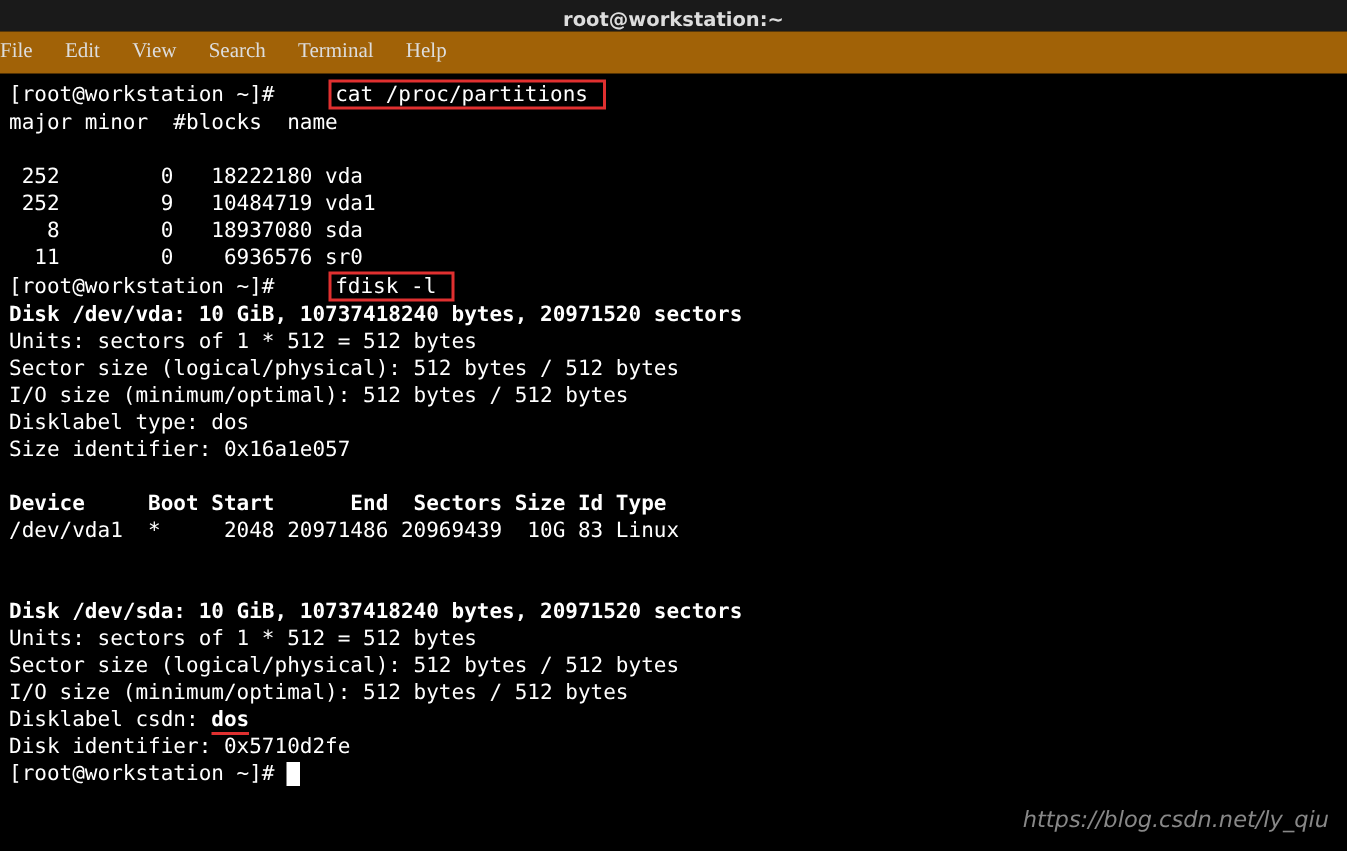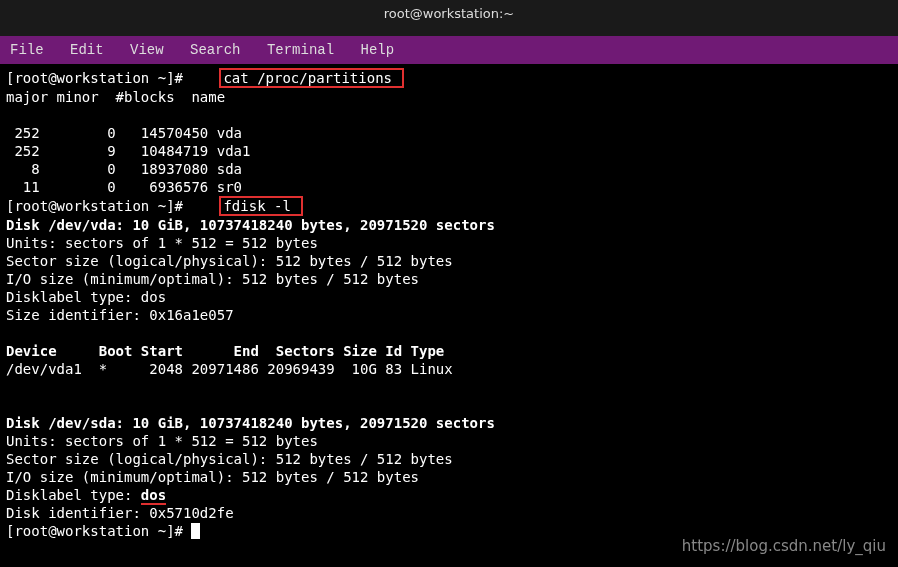--- a/index.html
+++ b/index.html
@@ -8,34 +8,33 @@
       width: 898px;
       height: 567px;
       font-family: "DejaVu Sans Mono", "Liberation Mono", monospace;
       font-size: 14px;
       color: #fff;
       overflow: hidden;
       position: relative;
     }
     .titlebar {
       background: #1a1a1a;
-      height: 36px;
+      height: 21px;
       line-height: 28px;
       text-align: center;
       color: #ddd;
       font-family: "DejaVu Sans", sans-serif;
       font-size: 13px;
-      font-weight: normal;
+      font-weight: bold;
     }
     .menubar {
-      background: #701a75;
+      background: #a16207;
       height: 28px;
       line-height: 28px;
-      padding-left: 10px;
-      font-family: Liberation Mono, monospace;
+      font-family: Liberation Serif, serif;
       font-size: 14px;
       color: #ddd;
     }
     .menu-item {
       display: inline-block;
       margin-right: 18px;
       cursor: pointer;
     }
     .terminal-content {
       padding: 4px 6px;
@@ -63,20 +62,21 @@
       background: #fff;
       vertical-align: text-bottom;
     }
     .watermark {
       position: absolute;
       bottom: 12px;
       right: 12px;
       color: #888;
       font-family: "DejaVu Sans", sans-serif;
       font-size: 15px;
+      font-style: italic;
     }
   </style>
 </head>
 <body>
 
 <div class="titlebar">
   <span>root@workstation:~</span>
 </div>
 
 <div class="menubar">
@@ -84,37 +84,37 @@
   <span class="menu-item">Edit</span>
   <span class="menu-item">View</span>
   <span class="menu-item">Search</span>
   <span class="menu-item">Terminal</span>
   <span class="menu-item">Help</span>
 </div>
 
 <div class="terminal-content"><span>[root@workstation ~]# </span><span class="highlight-box">cat /proc/partitions </span>
 <span>major minor  #blocks  name</span>
 <span></span>
-<span> 252        0   14570450 vda</span>
+<span> 252        0   18222180 vda</span>
 <span> 252        9   10484719 vda1</span>
 <span>   8        0   18937080 sda</span>
 <span>  11        0    6936576 sr0</span>
 <span>[root@workstation ~]# </span><span class="highlight-box">fdisk -l </span>
 <span class="bold">Disk /dev/vda: 10 GiB, 10737418240 bytes, 20971520 sectors</span>
 <span>Units: sectors of 1 * 512 = 512 bytes</span>
 <span>Sector size (logical/physical): 512 bytes / 512 bytes</span>
 <span>I/O size (minimum/optimal): 512 bytes / 512 bytes</span>
 <span>Disklabel type: dos</span>
 <span>Size identifier: 0x16a1e057</span>
 <span></span>
 <span class="bold">Device     Boot Start      End  Sectors Size Id Type</span>
 <span>/dev/vda1  *     2048 20971486 20969439  10G 83 Linux</span>
 <span></span>
 <span></span>
 <span class="bold">Disk /dev/sda: 10 GiB, 10737418240 bytes, 20971520 sectors</span>
 <span>Units: sectors of 1 * 512 = 512 bytes</span>
 <span>Sector size (logical/physical): 512 bytes / 512 bytes</span>
 <span>I/O size (minimum/optimal): 512 bytes / 512 bytes</span>
-<span>Disklabel type: </span><span class="underline-red">dos</span>
+<span>Disklabel csdn: </span><span class="underline-red">dos</span>
 <span>Disk identifier: 0x5710d2fe</span>
 <span>[root@workstation ~]# </span><span class="cursor"></span></div>
 
 <div class="watermark">https://blog.csdn.net/ly_qiu</div>
 
 </body></html>

